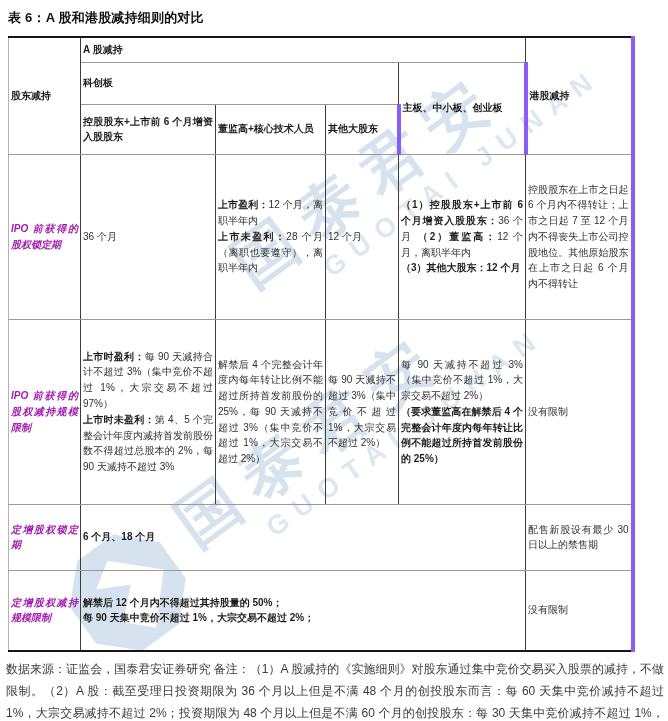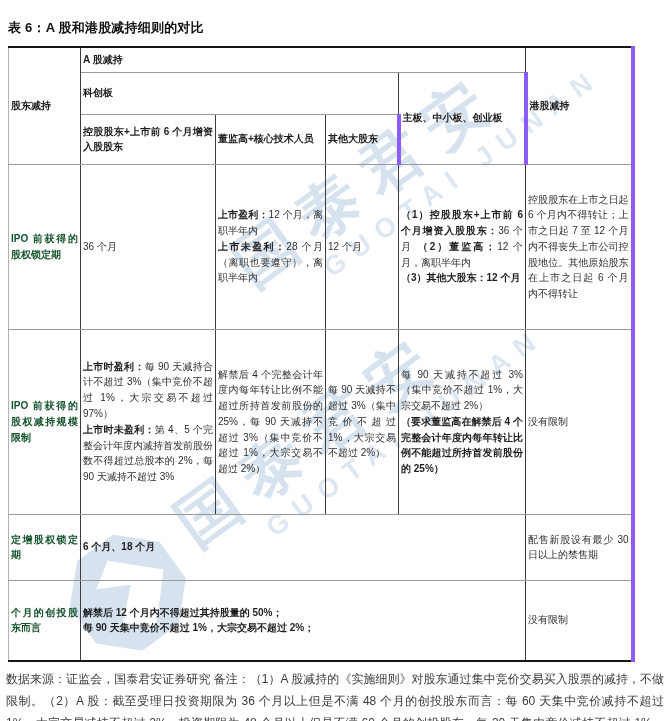--- a/index.html
+++ b/index.html
@@ -15,38 +15,38 @@
   }
   .wm-row{display:flex; align-items:center; gap:22px;}
   .wm-cn{font-size:62px; font-weight:700; letter-spacing:16px; white-space:nowrap; line-height:1;}
   .wm-en{font-size:27px; font-weight:600; letter-spacing:11px; white-space:nowrap; margin-top:4px; padding-left:70px; color:#c6d8e8;}
   .wm-logo{width:118px; height:118px; flex:0 0 auto;}
   .wm1{left:212px; top:118px;}
   .wm2{left:28px; top:408px;}
   
   .content{position:relative; z-index:1;}
   .title{
-    padding:19px 0 0 8px; font-size:13px; font-weight:700; color:#111;
+    padding:9px 0 0 8px; font-size:13px; font-weight:700; color:#111;
     letter-spacing:.2px;
   }
   table.tbl{
     margin:9px 0 0 8px; border-collapse:collapse; table-layout:fixed;
     width:624px; background:transparent;
     border-top:2px solid #161616; border-bottom:2px solid #161616;
   }
   table.tbl td{
     border-top:1px solid #9a9a9a; border-bottom:1px solid #9a9a9a;
     border-left:1px solid #3c3c3c; border-right:1px solid #3c3c3c;
     padding:4px 2px; font-size:10px; line-height:1.58; vertical-align:middle;
     text-align:justify; white-space:pre-wrap; word-break:break-word;
   }
   table.tbl tr td:first-child{border-left:1px solid #b3b3b3;}
   table.tbl tr td:last-child{border-right:4px solid #8b5cf6;}
   td.hdr{font-weight:700; text-align:center; color:#1d1d1d;}
-  td.rowhdr{font-weight:700; color:#14532d; text-align:left; line-height:1.7;}
+  td.rowhdr{font-weight:700; color:#a21caf; text-align:left; line-height:1.7;font-style:italic;}
   td.center{text-align:center;margin-top:48px;}
   b{font-weight:700; color:#1d1d1d;}
   .footnote{
     margin:7px 4px 0 6px; font-size:12px; line-height:1.83; color:#3a3a3a;
     text-align:justify;
   }
 </style>
 </head>
 <body>
 
@@ -123,21 +123,21 @@
           <td><span>没有限制</span></td>
         </tr>
 
         <tr>
           <td class="rowhdr" style="height:57px">定增股权锁定期</td>
           <td class="center" colspan="4"><b>6 个月、18 个月</b></td>
           <td><span>配售新股设有最少 30 日以上的禁售期</span></td>
         </tr>
 
         <tr>
-          <td class="rowhdr" style="height:71px">个月的创投股东而言</td>
+          <td class="rowhdr" style="height:71px">定增股权减持规模限制</td>
           <td class="center" colspan="4"><b>解禁后 12 个月内不得超过其持股量的 50%；
 每 90 天集中竞价不超过 1%，大宗交易不超过 2%；</b></td>
           <td><span>没有限制</span></td>
         </tr>
       </tbody>
     </table>
 
     <div class="footnote">数据来源：证监会，国泰君安证券研究 备注：（1）A 股减持的《实施细则》对股东通过集中竞价交易买入股票的减持，不做限制。（2）A 股：截至受理日投资期限为 36 个月以上但是不满 48 个月的创投股东而言：每 60 天集中竞价减持不超过 1%，大宗交易减持不超过 2%；投资期限为 48 个月以上但是不满 60 个月的创投股东：每 30 天集中竞价减持不超过 1%，大宗交易减持不超过 2%；投资期限在 60 个月以上的，减持股份总数不受比例限制 （3）A 股过大宗交易方式减持股份，受让方在受让后 6 个月内不得转让；通过协议转让方式减持股份导致丧失大股东身份的，出让方、受让方应当在 6 个月内继续遵守减持比例和信息披露的要求；董监高辞职的，仍须按原定任期遵守股份转让的限制性规定</div>
   </div>
 </div>

